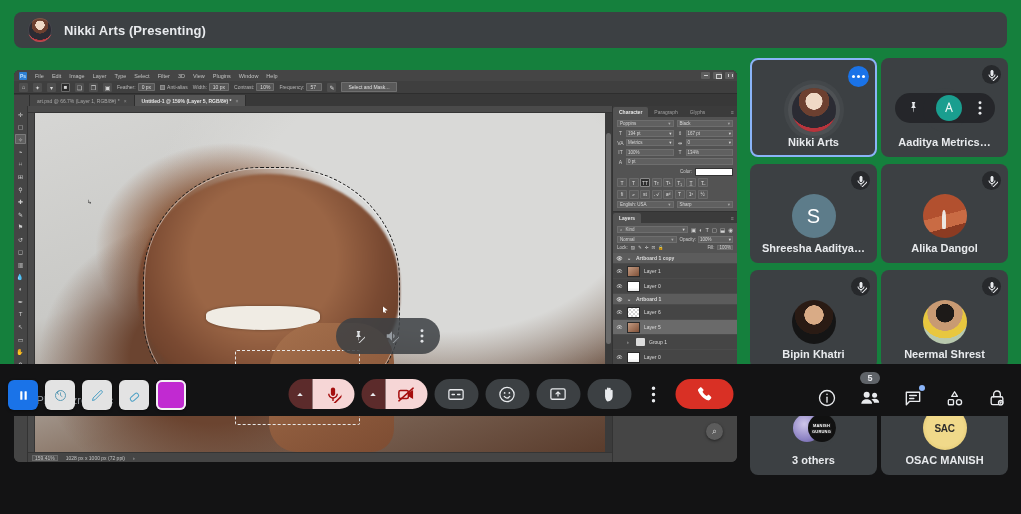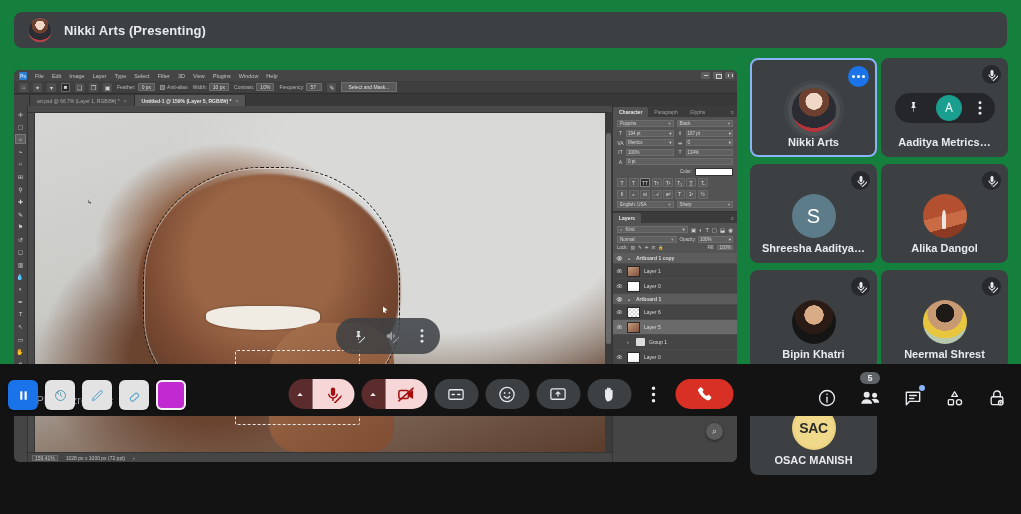--- a/index.html
+++ b/index.html
@@ -298,21 +298,21 @@
     position: absolute; left: 1px; top: 8px; width: 28px; height: 28px; border-radius: 50%;
     background: radial-gradient(circle at 40% 36%, #cfc6ea, #8d83c4 62%, #5a4f93);
   }
   .av-others .o2 {
     position: absolute; right: 0px; top: 8px; width: 28px; height: 28px; border-radius: 50%;
     background: #111; display: flex; align-items: center; justify-content: center;
     flex-direction: column; gap: 1px;
   }
   .av-others .o2 b { color: #fff; font-size: 4px; letter-spacing: .2px; background: #1b1b1b; padding: 0 1px; }
   .av-osac { background: radial-gradient(circle at 50% 50%, #f0d98a 0 58%, #d9bc5e 100%); display: flex; align-items: center; justify-content: center; }
-  .av-osac span { color: #2b2b2b; font-size: 14px; font-weight: bold; letter-spacing: -.3px; text-align: center; }
+  .av-osac span { color: #2b2b2b; font-size: 10px; font-weight: bold; letter-spacing: -.3px; text-align: center; }
 
   
   .bottombar { position: absolute; left: 0; right: 0; bottom: 0; height: 52px; background: #131314; }
   .bb-left {
     position: absolute; left: 8px; bottom: 6px;
     display: flex; align-items: center; gap: 7px;
   }
   .bb-time { position: absolute; left: 12px; bottom: 10px; color: #9aa0a6; font-size: 11px; white-space: nowrap; }
   .annot-btn {
     width: 30px; height: 30px; border-radius: 6px; background: #e3e3e3;
@@ -800,20 +800,30 @@
         <svg width="12" height="12" viewBox="0 0 24 24" fill="#e8eaed">
           <path d="M12 14c1.7 0 3-1.3 3-3V5c0-1.7-1.3-3-3-3S9 3.3 9 5v6c0 1.7 1.3 3 3 3z"></path>
           <path d="M17 11c0 2.8-2.2 5-5 5s-5-2.2-5-5H5c0 3.5 2.6 6.4 6 6.9V21h2v-3.1c3.4-.5 6-3.4 6-6.9h-2z"></path>
           <rect x="1" y="21" width="24" height="2" transform="rotate(-45 12 12)" fill="#e8eaed"></rect>
         </svg>
       </div>
       <div class="av av-neermal"></div>
       <div class="nm">Neermal Shrest</div>
     </div>
 
+    <div class="tile">
+      <div class="av av-others">
+        <span class="o1"></span>
+        <span class="o2">
+          <b>MANISH</b>
+          <b>GURUNG</b>
+        </span>
+      </div>
+      <div class="nm">3 others</div>
+    </div>
 
     <div class="tile">
       <div class="muted-badge">
         <svg width="12" height="12" viewBox="0 0 24 24" fill="#e8eaed">
           <path d="M12 14c1.7 0 3-1.3 3-3V5c0-1.7-1.3-3-3-3S9 3.3 9 5v6c0 1.7 1.3 3 3 3z"></path>
           <path d="M17 11c0 2.8-2.2 5-5 5s-5-2.2-5-5H5c0 3.5 2.6 6.4 6 6.9V21h2v-3.1c3.4-.5 6-3.4 6-6.9h-2z"></path>
           <rect x="1" y="21" width="24" height="2" transform="rotate(-45 12 12)" fill="#e8eaed"></rect>
         </svg>
       </div>
       <div class="av av-osac">

